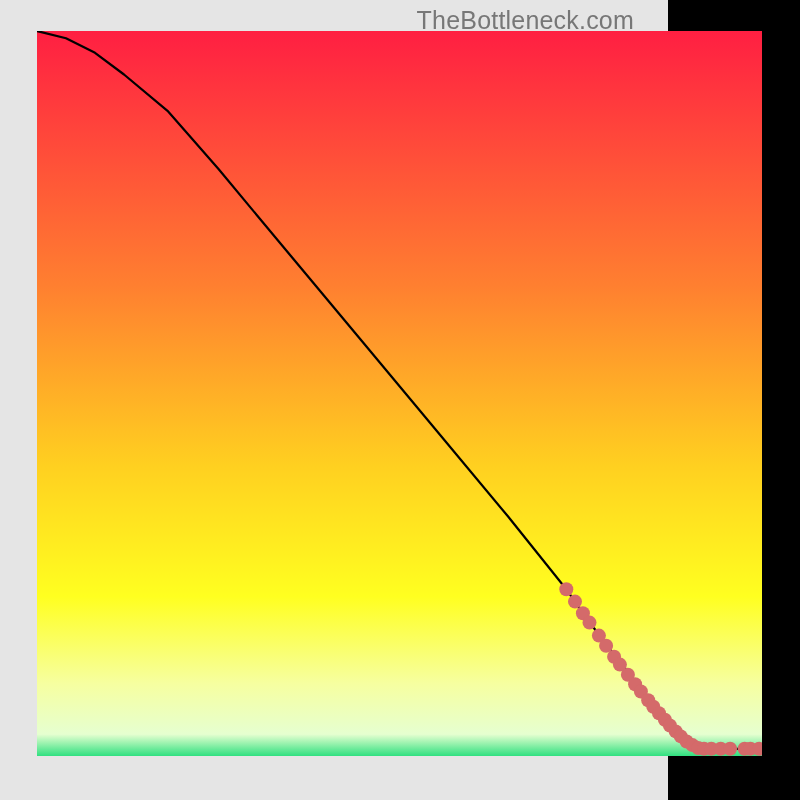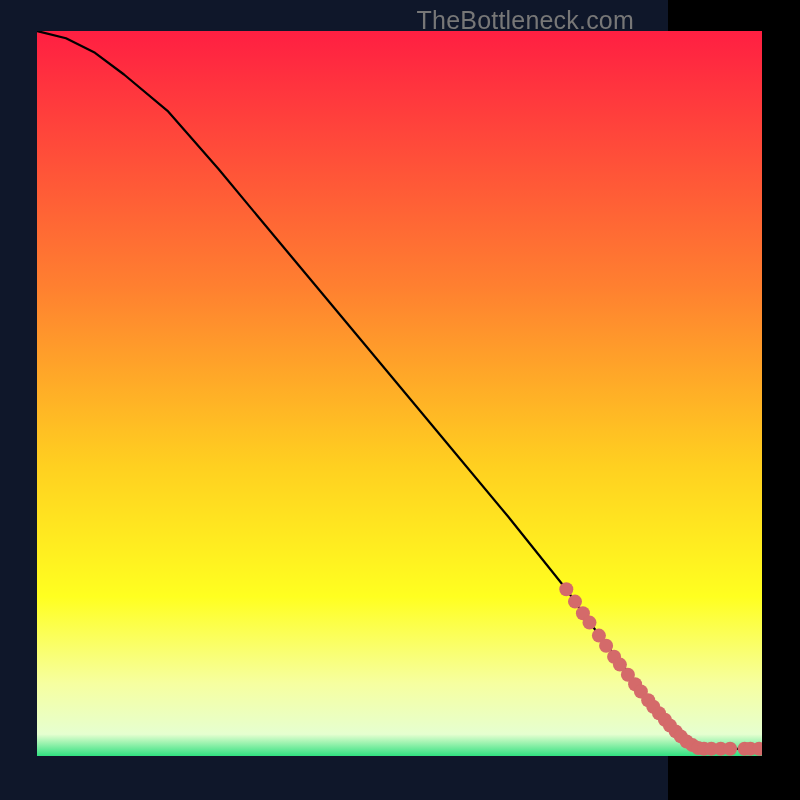--- a/index.html
+++ b/index.html
@@ -8,21 +8,21 @@
     width: 800px;
     height: 800px;
     background: #000;
     overflow: hidden;
     font-family: Arial, Helvetica, sans-serif;
   }
   .stage {
     position: relative;
     width: 668px;
     height: 800px;
-    background: #0f172a;
+    background: #e5e5e5;
   }
   .plot {
     position: absolute;
     left: 37px;
     top: 31px;
     width: 725px;
     height: 725px;
   }
   .plot svg {
     display: block;

